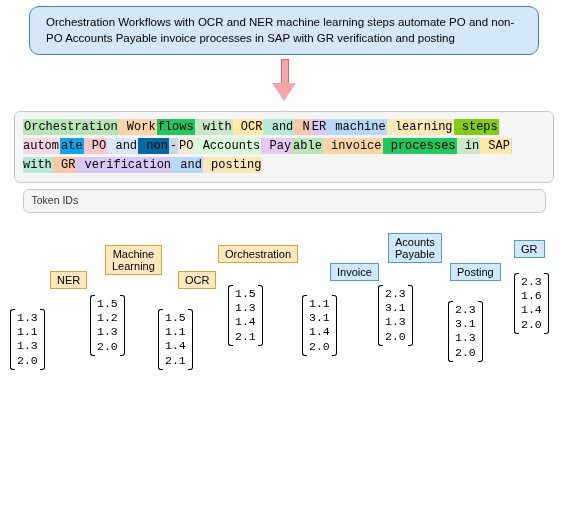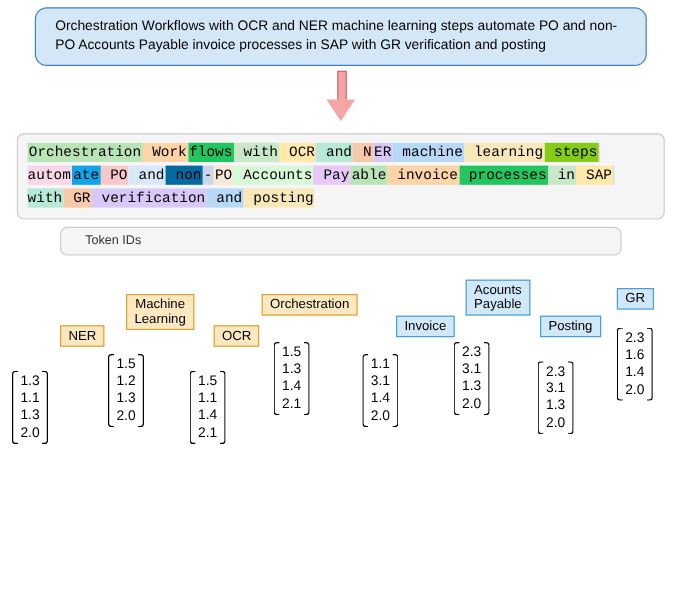--- a/index.html
+++ b/index.html
@@ -3,26 +3,26 @@
 <meta charset="utf-8">
 <style>
 *{margin:0;padding:0;box-sizing:border-box}
 body{font-family:Arial,sans-serif;font-size:11.5px;width:568px;height:509px;position:relative;background:#fff}
 .box{border:1px solid #3b82c4;border-radius:10px;background:#d4e7f7;padding:8px 16px;text-align:left;width:510px;margin:6px auto 0;line-height:1.35}
 .arrow{width:24px;height:48px;margin:4px auto;position:relative}
 .arrow::before{content:"";position:absolute;left:9px;top:0;width:6px;height:24px;background:#f4a6a6;border:1px solid #d46a6a}
 .arrow::after{content:"";position:absolute;left:0;top:24px;width:0;height:0;border-left:12px solid transparent;border-right:12px solid transparent;border-top:18px solid #f4a6a6}
 .tokbox{width:540px;margin:4px auto;border:1px solid #ccc;border-radius:6px;background:#f5f5f5;padding:6px 8px;font-family:"Courier New",monospace;font-size:12px;line-height:1.6}
 .tokbox span{padding:1px 1px}
-.idbox{width:468px;margin:6px auto 0;border:1px solid #ccc;border-radius:6px;background:#f5f5f5;padding:4px 20px;font-family:"Courier New",monospace;font-size:11.5px}
+.idbox{width:523px;margin:6px auto 0;border:1px solid #ccc;border-radius:6px;background:#f5f5f5;padding:4px 8px;font-family:"Courier New",monospace;font-size:11.5px}
 .idtitle{font-family:Arial,sans-serif;font-size:10.5px;margin-bottom:2px;color:#333}
 .vecarea{position:relative;width:560px;height:170px;margin-top:10px}
 .lbl{position:absolute;border:1px solid #e0a030;background:#fce8c0;padding:2px 6px;font-size:11px}
 .lbl.b{border-color:#4a9ed8;background:#d0e8f8}
-.mat{position:absolute;font-family:Liberation Sans, sans-serif;font-size:11.5px;text-align:right}
+.mat{position:absolute;font-family:Liberation Mono, monospace;font-size:11.5px;text-align:right}
 .mat .row{display:flex;align-items:stretch}
 .mat .pl,.mat .pr{width:5px;border-top:1px solid #000;border-bottom:1px solid #000}
 .mat .pl{border-left:1px solid #000;border-radius:3px 0 0 3px}
 .mat .pr{border-right:1px solid #000;border-radius:0 3px 3px 0}
 .mat .col{padding:2px 2px}
 .mat .col div{line-height:1.25}
 .c0{background:#b8e4b8}.c1{background:#fdd4a8}.c2{background:#22c55e}.c3{background:#c8e8c8}.c4{background:#ffe8a8}
 .c5{background:#b8e8d8}.c6{background:#f8c8a8}.c7{background:#d8c8f8}.c8{background:#b8d8f8}.c9{background:#f8e8b8}
 .c10{background:#84cc16}.c11{background:#f8d8e8}.c12{background:#0ea5e9}.c13{background:#f8c8c8}.c14{background:#d8e8f8}
 .c15{background:#0369a1}.c16{background:#c8d8e8}.c17{background:#f8e8d8}.c18{background:#d8f8d8}.c19{background:#e8c8f8}

